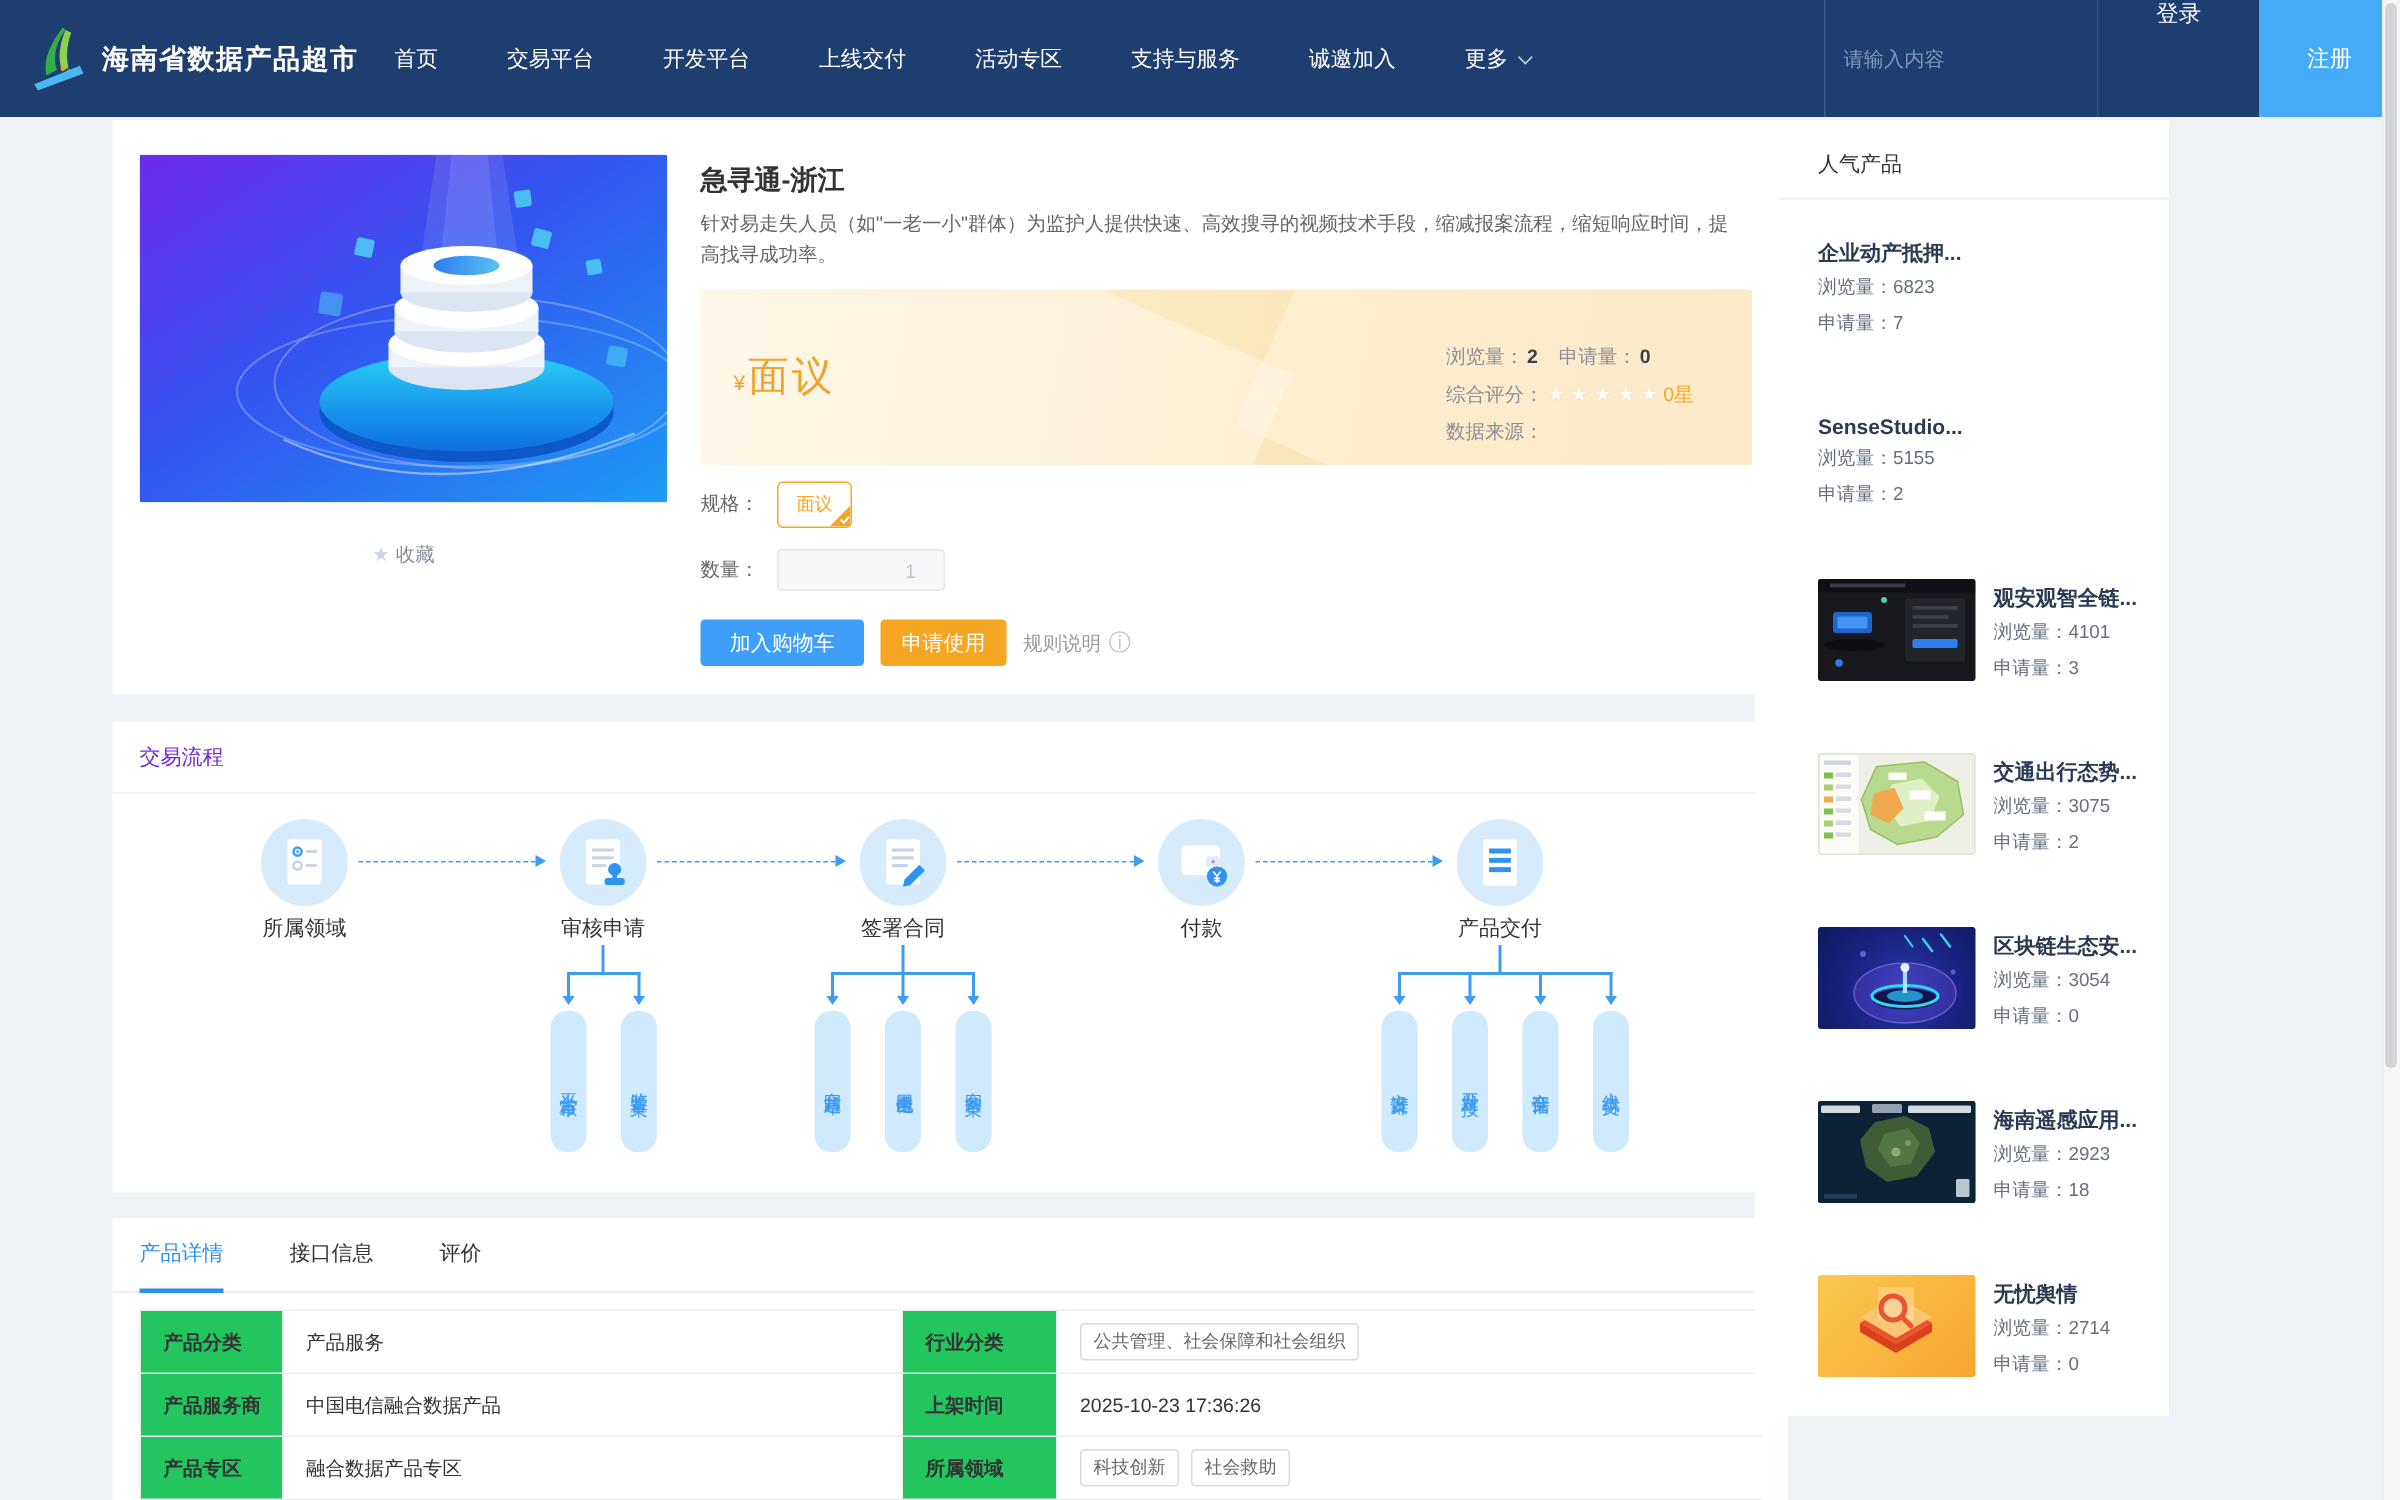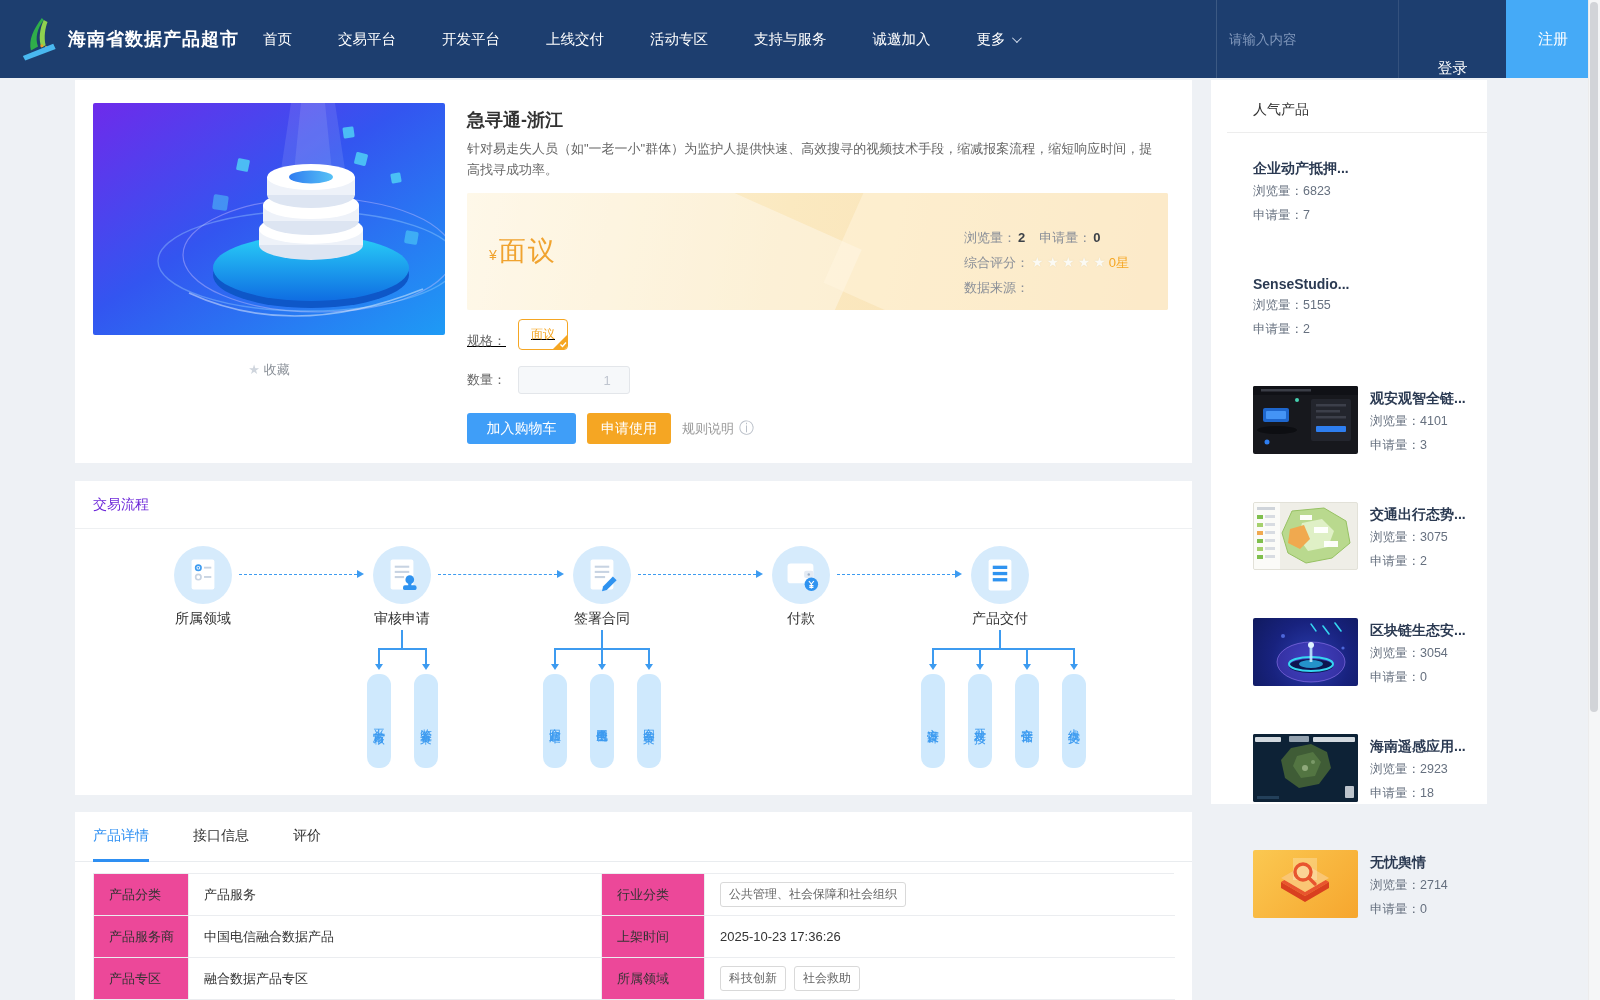--- a/index.html
+++ b/index.html
@@ -11,21 +11,21 @@
   .brand { display:flex; align-items:center; padding-left:20px; }
   .brand-logo { width:38px; height:46px; margin-right:10px; }
   .brand-name { font-size:18px; font-weight:bold; letter-spacing:1px; }
   .nav-items { display:flex; align-items:center; margin-left:24px; gap:46px; font-size:14.5px; }
   .nav-item { cursor:pointer; white-space:nowrap; display:flex; align-items:center; gap:6px; }
   .chev-down { width:7px; height:7px; border-right:1.5px solid #cdd8ea; border-bottom:1.5px solid #cdd8ea; transform:rotate(45deg) translateY(-2px); }
   .nav-spacer { flex:1; }
   .nav-search { width:182px; border-left:1px solid rgba(255,255,255,0.14); display:flex; align-items:center; padding:0 12px; gap:6px; }
   .nav-search input { flex:1; background:transparent; border:none; outline:none; color:#d7e1f2; font-size:13.5px; font-family:inherit; }
   .nav-search input::placeholder { color:#8097bb; }
-  .nav-login { width:108px; border-left:1px solid rgba(255,255,255,0.10); display:flex; align-items:flex-end; justify-content:center; font-size:15px; cursor:pointer; }
+  .nav-login { width:108px; border-left:1px solid rgba(255,255,255,0.10); display:flex; align-items:flex-start; justify-content:center; font-size:15px; cursor:pointer; }
   .nav-register { width:94px; background:#45aaf7; display:flex; align-items:center; justify-content:center; font-size:15px; cursor:pointer; }
 
   
   .card { position:absolute; background:#fff; }
 
   
   .product-card { left:75px; top:80px; width:1117px; height:383px; }
   .hero { position:absolute; left:18px; top:23px; width:352px; height:232px; border-radius:2px; overflow:hidden; }
   .fav-row { position:absolute; left:18px; top:281px; width:352px; text-align:center; font-size:13px; color:#8a9098; cursor:pointer; }
   .fav-star { color:#cfd5dd; font-size:13px; margin-right:4px; }
@@ -35,21 +35,21 @@
             background:linear-gradient(100deg,#fdf4dd 0%,#fbe9c0 45%,#f8deb2 100%); }
   .banner::before { content:""; position:absolute; left:-60px; top:-40px; width:420px; height:260px; background:rgba(255,255,255,0.35); transform:rotate(24deg); }
   .banner::after { content:""; position:absolute; right:-80px; top:-120px; width:380px; height:300px; background:rgba(255,246,224,0.5); transform:rotate(24deg); }
   .price-wrap { position:absolute; left:22px; top:40px; color:#f0a32f; z-index:2; }
   .price-cur { font-size:14px; margin-right:2px; }
   .price-val { font-size:27px; letter-spacing:2px; }
   .banner-stats { position:absolute; left:497px; top:32px; z-index:2; font-size:13px; color:#8a8f98; line-height:25px; white-space:nowrap; }
   .banner-stats b { color:#3c4148; font-weight:bold; margin:0 14px 0 2px; }
   .stars { color:#fbfaf4; letter-spacing:3px; font-size:14px; text-shadow:0 0 1px rgba(190,160,90,0.35); margin-left:2px; }
   .star-val { color:#f5a623; }
-  .spec-row { position:absolute; left:392px; top:242px; height:28px; display:flex; align-items:flex-end; z-index:2;text-decoration:underline; }
+  .spec-row { position:absolute; left:392px; top:242px; height:28px; display:flex; align-items:center; z-index:2; }
   .form-label { font-size:13px; color:#666; margin-right:12px; }
   .spec-chip { position:relative; border:1px solid #f5a623; color:#f5a623; font-size:12px; border-radius:4px; padding:6px 12px; cursor:pointer; overflow:hidden; background:#fff; }
   .spec-chip .corner { position:absolute; right:0; bottom:0; width:0; height:0; border-left:14px solid transparent; border-bottom:14px solid #f5a623; }
   .spec-chip svg { position:absolute; right:0.5px; bottom:1px; }
   .qty-row { position:absolute; left:392px; top:286px; height:28px; display:flex; align-items:center; }
   .qty-box { width:112px; height:28px; border:1px solid #e3e6ea; background:#f6f8fa; border-radius:3px; display:flex; overflow:hidden; }
   .qty-box input { flex:1; border:none; outline:none; background:transparent; text-align:center; color:#bfc5cf; font-size:13px; font-family:inherit; }
   .btn-row { position:absolute; left:392px; top:333px; display:flex; align-items:center; }
   .btn { height:31px; border-radius:3px; color:#fff; font-size:14px; display:flex; align-items:center; justify-content:center; cursor:pointer; }
   .btn-cart { width:109px; background:#3f9ef8; margin-right:11px; }
@@ -73,25 +73,25 @@
 
   
   .tabs-card { left:75px; top:812px; width:1117px; height:220px; }
   .tabs-row { display:flex; gap:44px; padding:15px 18px 0; border-bottom:1px solid #e9ecef; }
   .tab { font-size:14px; color:#333; padding-bottom:16px; position:relative; cursor:pointer; }
   .tab.active { color:#2e8ff2; }
   .tab.active::after { content:""; position:absolute; left:0; right:0; bottom:-1px; height:3px; background:#2e8ff2; }
   .dtable { margin:11px 18px 0; display:grid; grid-template-columns:95px 413px 103px 470px; border:1px solid #ebedf0; border-bottom:none; }
   .dcell { height:42px; display:flex; align-items:center; font-size:13px; color:#333; border-bottom:1px solid #ebedf0; border-right:1px solid #ebedf0; padding-left:15px; background:#fff; }
   .dcell:nth-child(4n) { border-right:none; }
-  .dcell.lab { background:#ec4899; }
+  .dcell.lab { background:#22c55e;font-weight:bold; }
   .chip { border:1px solid #d9d9d9; border-radius:3px; padding:3px 8px; font-size:12px; color:#666; margin-right:8px; background:#fff; }
 
   
-  .side-card { left:1211px; top:80px; width:276px; height:724px;padding-left:16px; }
+  .side-card { left:1170px; top:80px; width:276px; height:864px;padding-left:16px; }
   .side-head { padding:21px 26px 13px; font-size:14px; color:#333; border-bottom:1px solid #ededed; }
   .side-item { display:flex; gap:12px; padding:23px 18px 23px 26px; cursor:pointer; }
   .thumb { width:105px; height:68px; border-radius:2px; flex-shrink:0; position:relative; overflow:hidden; }
   .side-txt { padding-top:4px; min-width:0; }
   .side-name { font-size:14px; font-weight:bold; color:#2b3a52; white-space:nowrap; }
   .side-stat { font-size:12.5px; color:#66707f; line-height:22px; margin-top:2px; white-space:nowrap; }
   .side-stat:first-of-type { margin-top:9px; }
   .thumb-white { background:#fff; border:1px solid #f0f0f0; display:flex; align-items:center; justify-content:center; gap:5px; }
   .tyc-col { display:flex; flex-direction:column; align-items:center; }
   .tyc-cn { font-size:15px; font-weight:bold; color:#1f5fae; letter-spacing:2px; }

